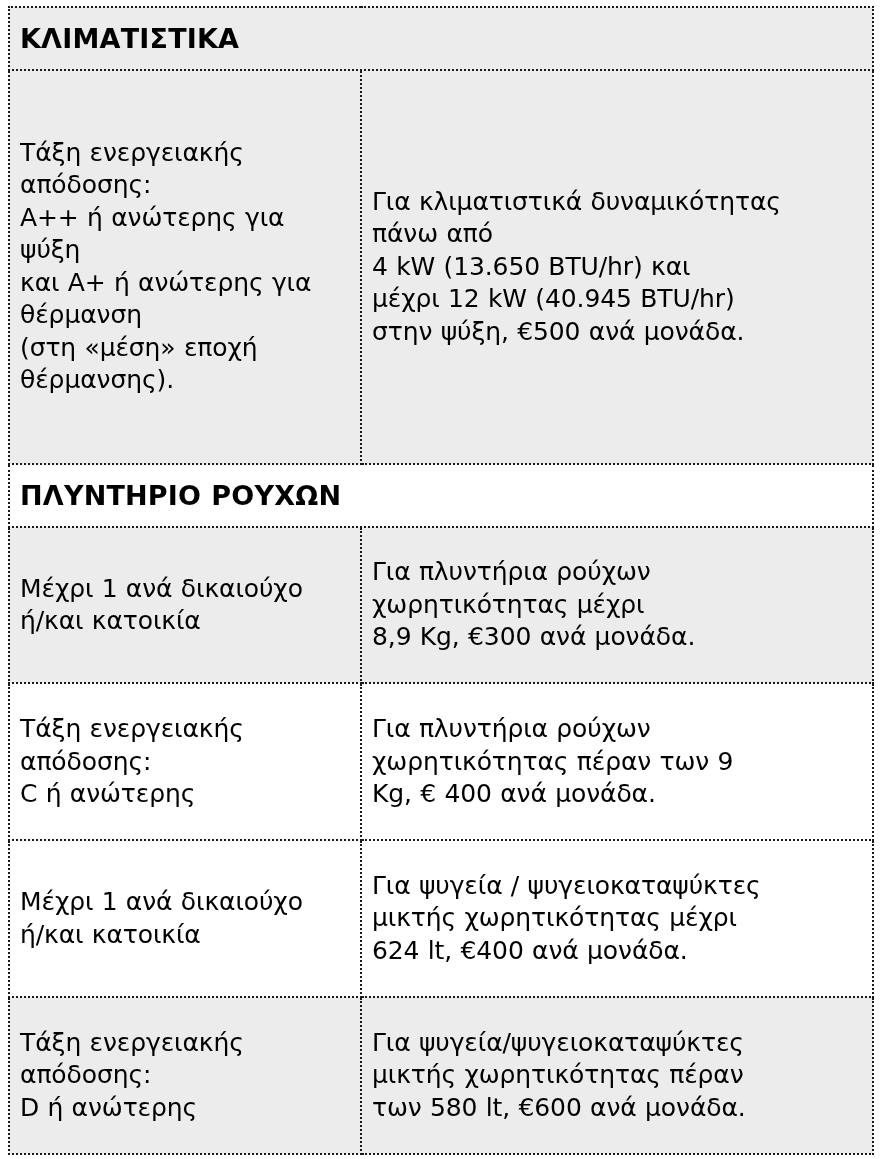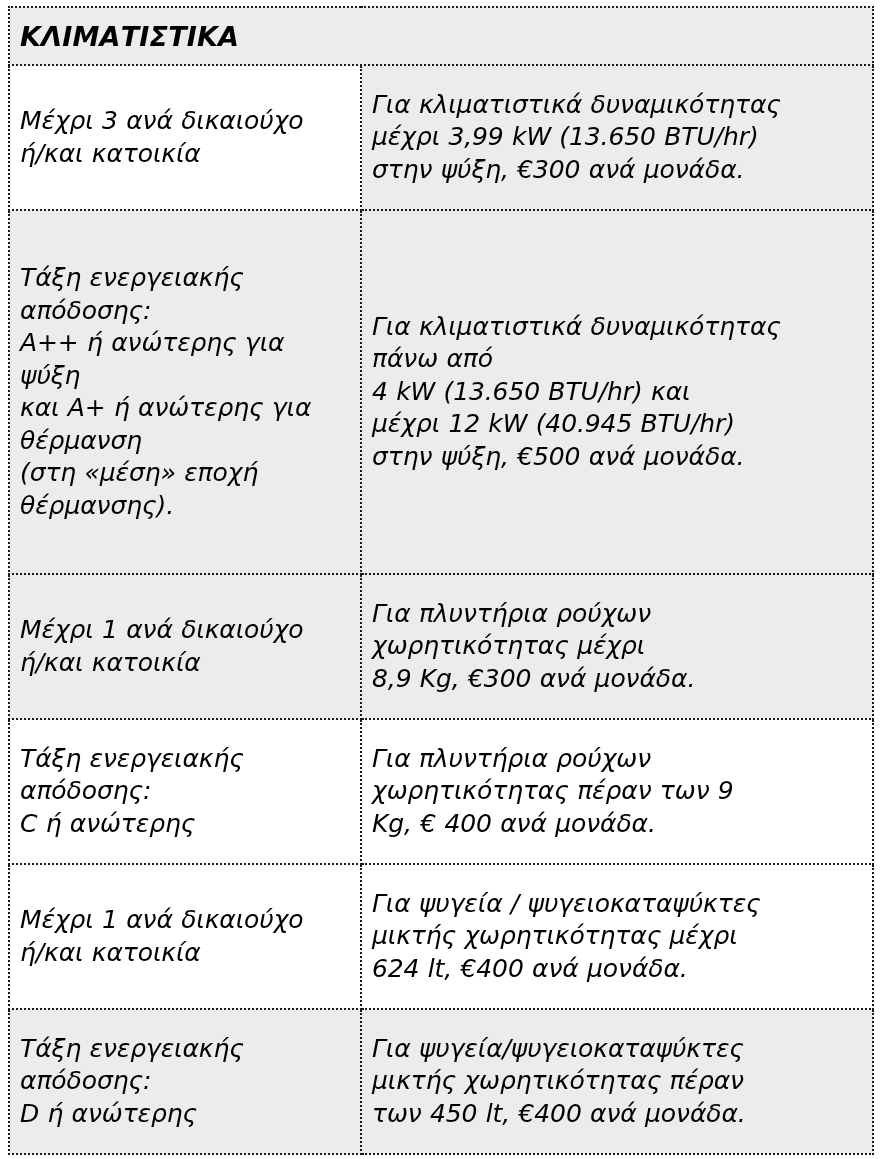--- a/index.html
+++ b/index.html
@@ -14,21 +14,20 @@
     font-family: "DejaVu Sans", "Liberation Sans", sans-serif;
     color: #000000;
     overflow: hidden;
   }
 
   .sheet {
     width: 748px;
     height: 1159px;
     box-sizing: border-box;
     padding: 6px 8px 4px 8px;
-    font-style: italic;
   }
 
   table.grant-table {
     width: 100%;
     height: 100%;
     border-collapse: collapse;
     table-layout: fixed;
     border: 2px dotted #1a1a1a;
   }
 
@@ -77,48 +76,40 @@
   <table class="grant-table">
     <colgroup>
       <col class="col-left">
       <col class="col-right">
     </colgroup>
     <tbody id="table-body">
         <tr class="section-header shaded">
           <td colspan="2">ΚΛΙΜΑΤΙΣΤΙΚΑ</td>
         </tr>
         <tr>
-          <td class="bg-white">
-            <span class="cell-text criteria">Μέχρι 3 ανά δικαιούχο
-ή/και κατοικία</span>
-          </td>
-          <td class="bg-gray">
-            <span class="cell-text benefit">Για κλιματιστικά δυναμικότητας
-μέχρι 3,99 kW (13.650 BTU/hr)
-στην ψύξη,  €300 ανά μονάδα.</span>
-          </td>
-        </tr>
-        <tr>
           <td class="bg-gray">
             <span class="cell-text criteria">Τάξη ενεργειακής
 απόδοσης:
 A++ ή ανώτερης για
 ψύξη
 και A+ ή ανώτερης για
 θέρμανση
 (στη «μέση» εποχή
 θέρμανσης).</span>
           </td>
           <td class="bg-gray">
             <span class="cell-text benefit">Για κλιματιστικά δυναμικότητας
 πάνω από
 4 kW (13.650 BTU/hr) και
 μέχρι 12 kW (40.945 BTU/hr)
 στην ψύξη,   €500 ανά μονάδα.</span>
           </td>
+        </tr>
+        <tr class="section-header plain">
+          <td colspan="2">ΠΛΥΝΤΗΡΙΟ ΡΟΥΧΩΝ</td>
         </tr>
         <tr>
           <td class="bg-gray">
             <span class="cell-text criteria">Μέχρι 1 ανά δικαιούχο
 ή/και κατοικία</span>
           </td>
           <td class="bg-gray">
             <span class="cell-text benefit">Για πλυντήρια ρούχων
 χωρητικότητας μέχρι
 8,9 Kg,   €300 ανά μονάδα.</span>
@@ -149,18 +140,18 @@
         </tr>
         <tr>
           <td class="bg-gray">
             <span class="cell-text criteria">Τάξη ενεργειακής
 απόδοσης:
 D ή ανώτερης</span>
           </td>
           <td class="bg-gray">
             <span class="cell-text benefit">Για ψυγεία/ψυγειοκαταψύκτες
 μικτής χωρητικότητας πέραν
-των 450 lt, €400 ανά μονάδα.</span>
+των 580 lt, €600 ανά μονάδα.</span>
           </td>
         </tr>
       </tbody>
   </table>
 </div>
 
 </body></html>

